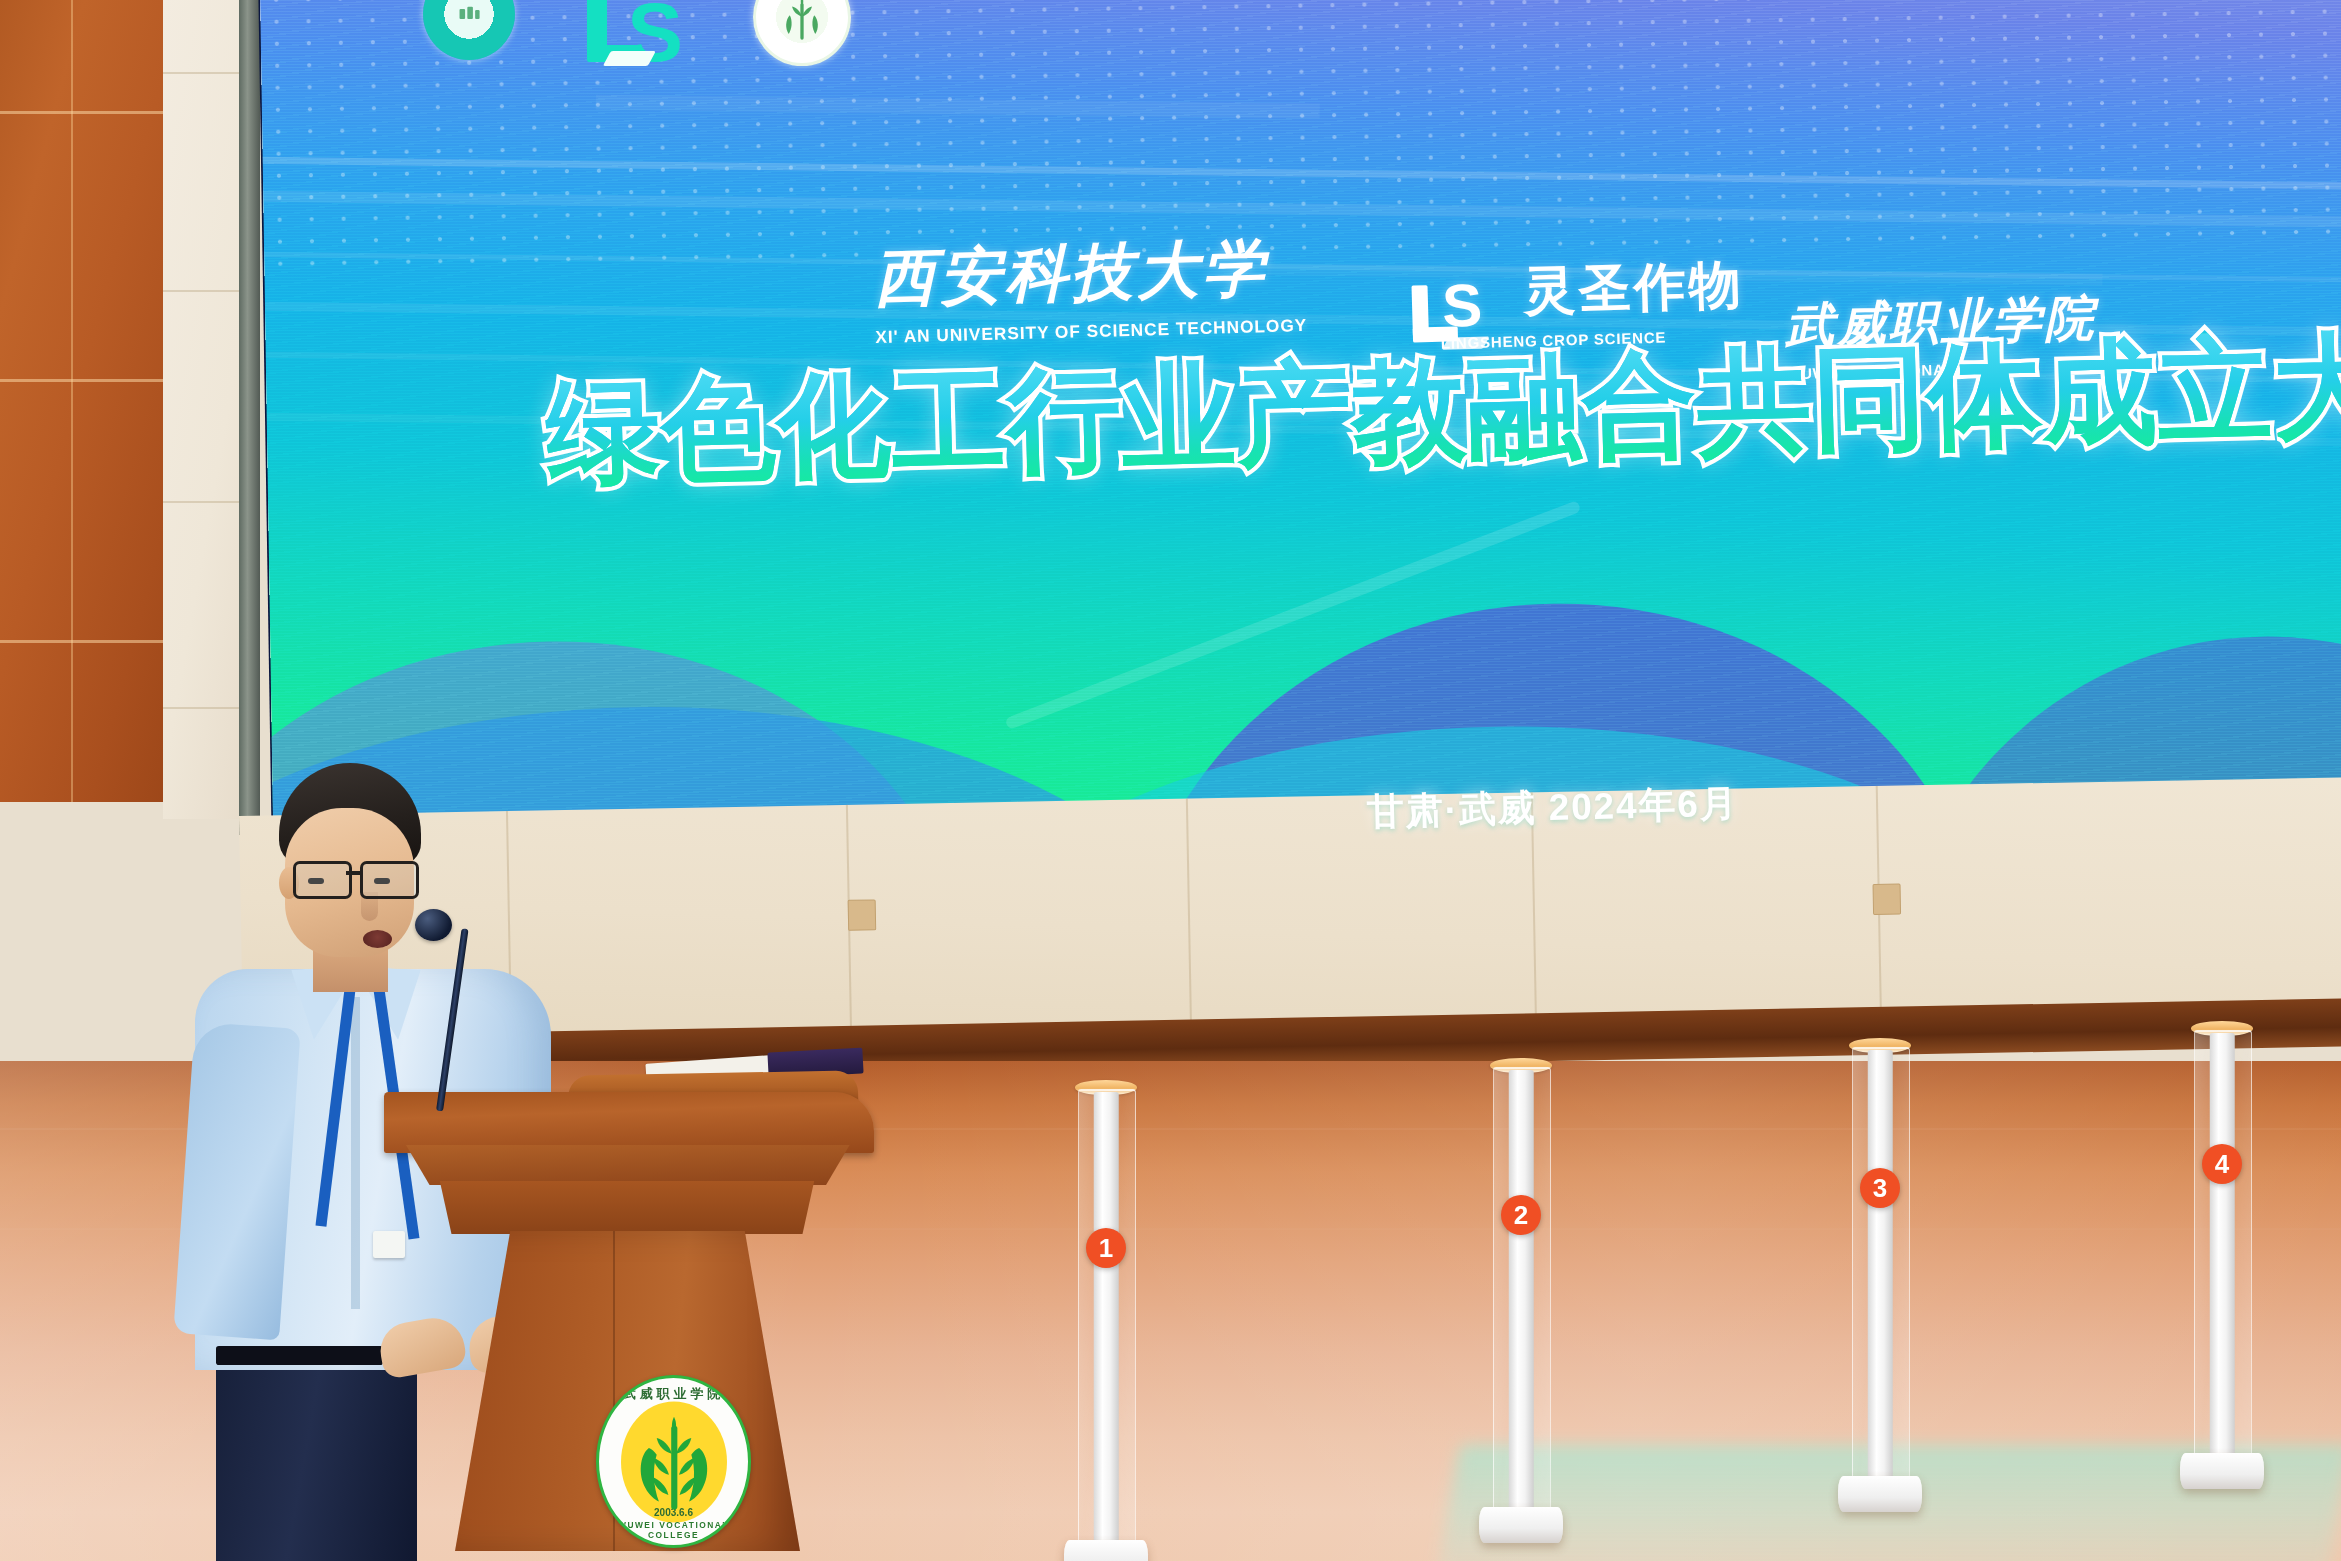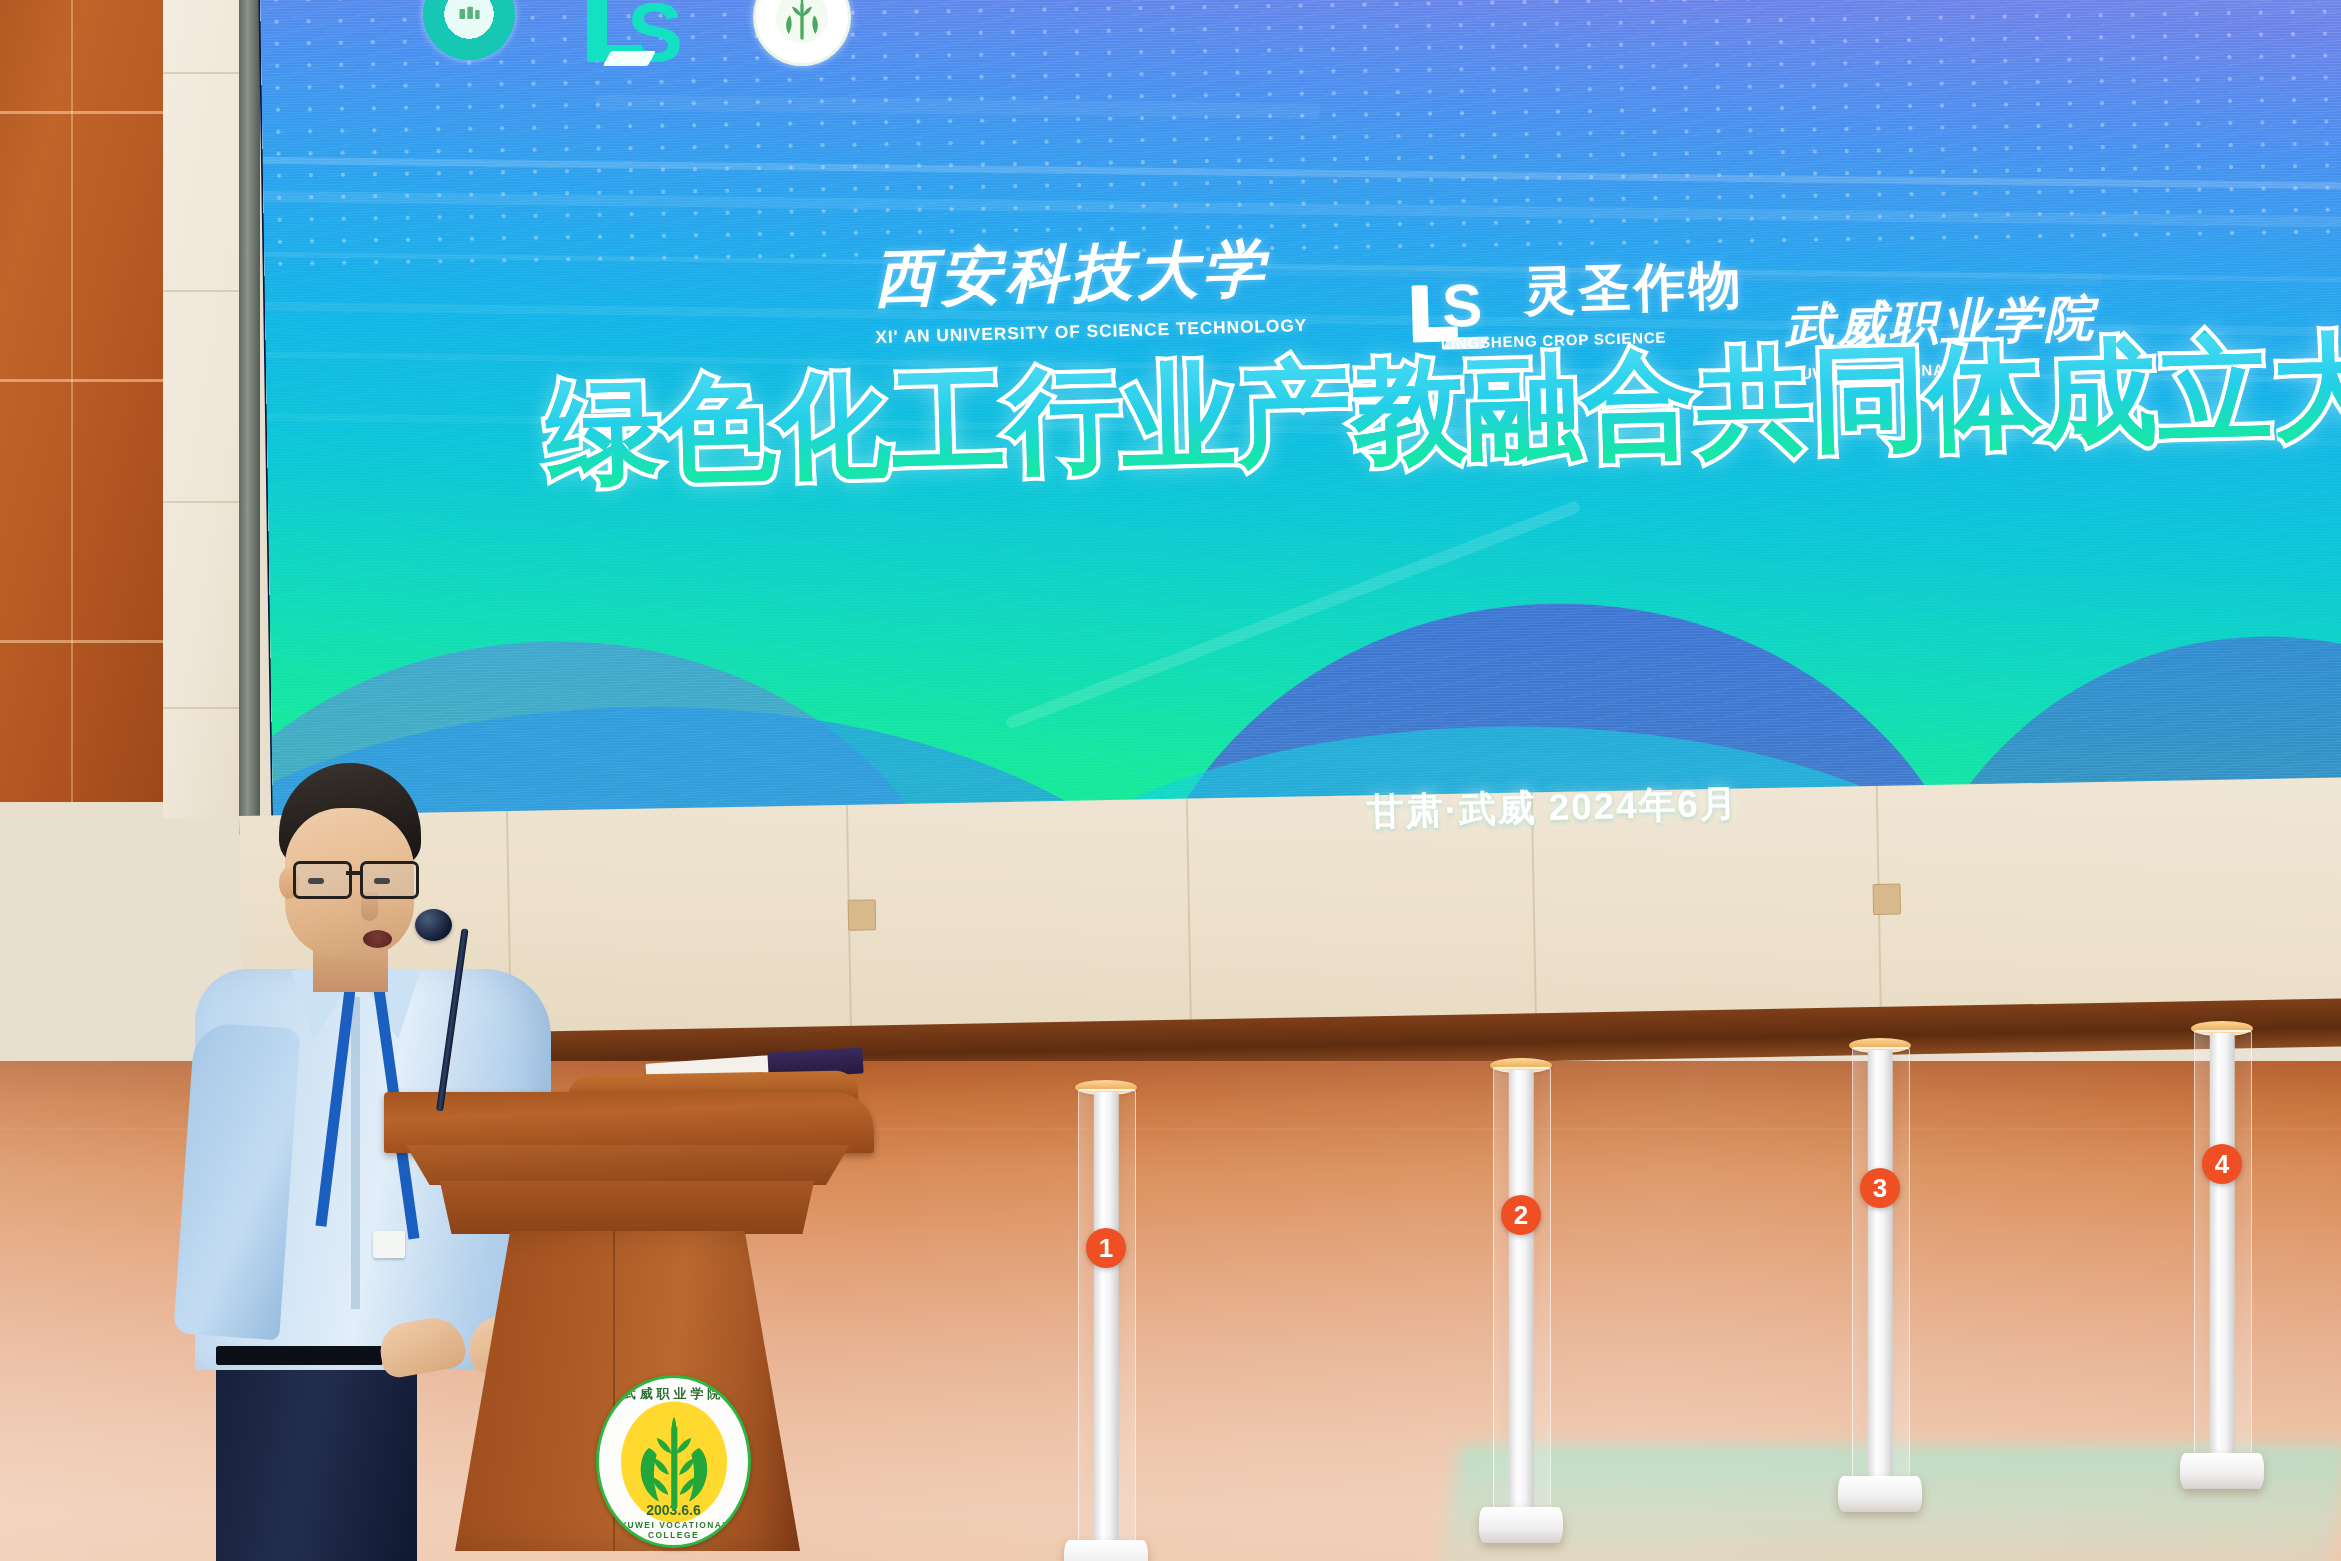--- a/index.html
+++ b/index.html
@@ -251,21 +251,21 @@
     position:absolute;bottom:5px;left:0;width:100%;text-align:center;
     font-size:8.4px;font-weight:700;color:#2a7a2f;letter-spacing:.18em;
   }
   .pod-emblem .emb-cn{
     position:absolute;top:7.2px;left:0;width:100%;text-align:center;
     font-size:13px;font-weight:700;color:#2d6c33;letter-spacing:.30em;
     font-family:"Liberation Serif",serif;
   }
   .pod-emblem .emb-year{
     position:absolute;bottom:27px;left:0;width:100%;text-align:center;
-    font-size:14px;font-weight:700;color:#2d6c33;margin-top:23px;
+    font-size:10px;font-weight:700;color:#2d6c33;margin-top:23px;
   }
 
   
   .pod-paper{position:absolute;left:262px;top:-33px;width:139px;height:22px;background:#f3f1ea;transform:rotate(-4deg);border-radius:1.7px;box-shadow:0 1.1px 2.8px rgba(0,0,0,.2);}
   .pod-dark-obj{position:absolute;left:384px;top:-42px;width:95px;height:26px;background:linear-gradient(180deg,#3a2a5e,#241a3e);transform:rotate(-3deg);border-radius:2.2px;}
 
   
   .mic-stem{
     position:absolute;left:436px;top:927px;width:6.7px;height:184px;
     background:linear-gradient(90deg,#0e1b33,#2e4168 45%,#0d1729);

